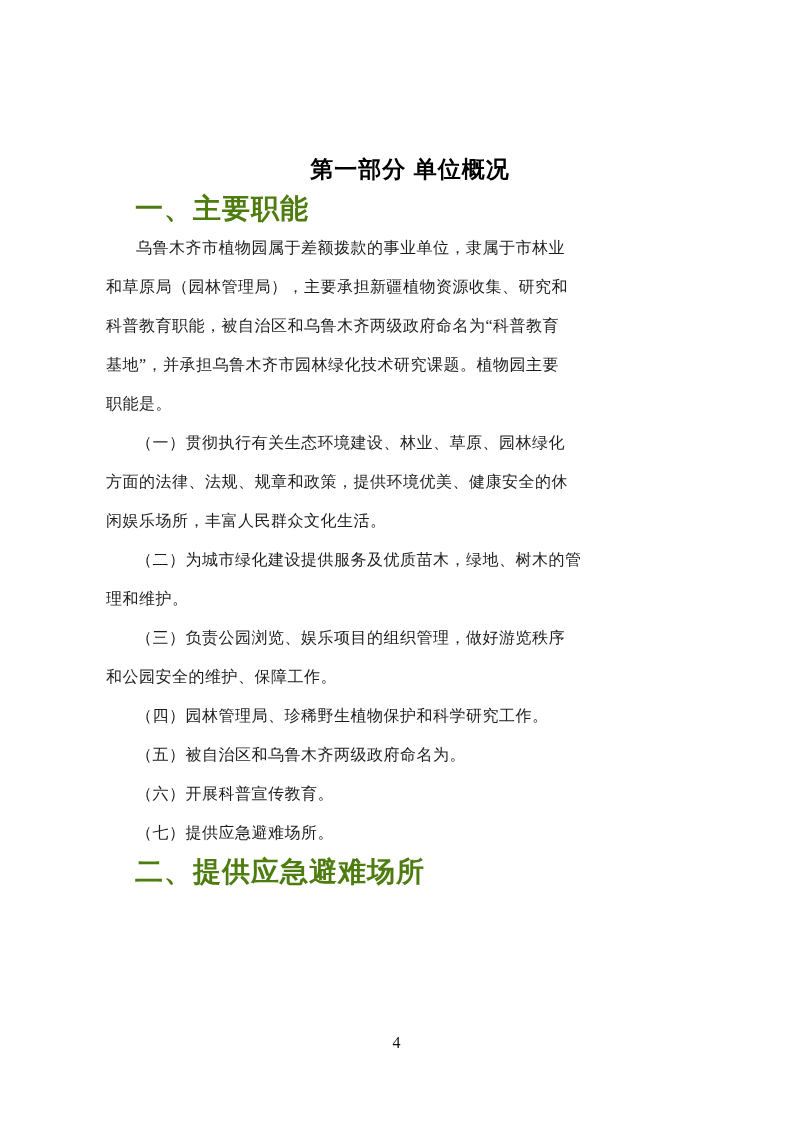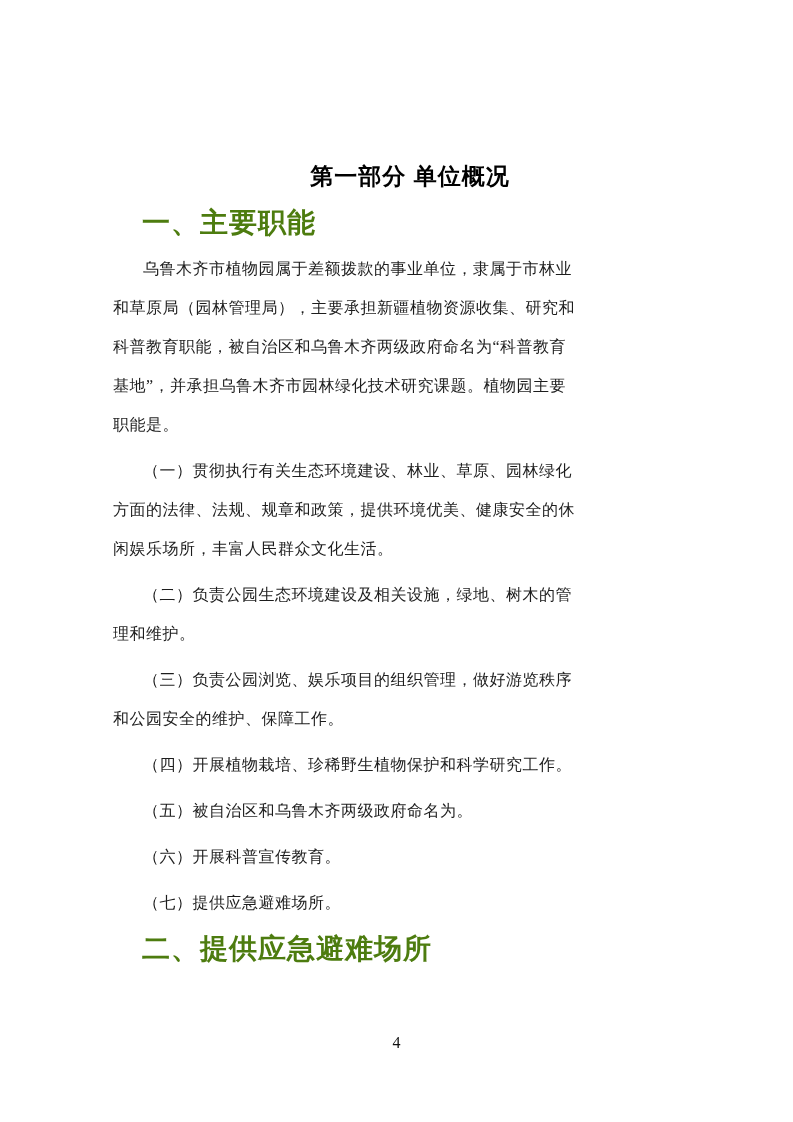--- a/index.html
+++ b/index.html
@@ -14,21 +14,21 @@
     overflow: hidden;
     font-family: "Liberation Serif", "DejaVu Serif", serif;
     color: #1d1d1d;
   }
   .sheet {
     position: absolute;
     left: 106px;
     top: 150px;
     width: 582px;
   }
-  h1, h2, p { margin: 7px; padding: 0; }
+  h1, h2, p { margin: 0; padding: 0; }
 
   .doc-title {
     font-family: "Liberation Sans", "DejaVu Sans", sans-serif;
     font-weight: 700;
     font-size: 23px;
     line-height: 39px;
     color: #000000;
     text-align: center;
     position: relative;
     left: 13px;
@@ -72,25 +72,25 @@
   <section>
     <h2 class="section-heading">一、主要职能</h2>
     <p class="para">乌鲁木齐市植物园属于差额拨款的事业单位，隶属于市林业
 和草原局（园林管理局），主要承担新疆植物资源收集、研究和
 科普教育职能，被自治区和乌鲁木齐两级政府命名为“科普教育
 基地”，并承担乌鲁木齐市园林绿化技术研究课题。植物园主要
 职能是。</p>
     <p class="para">（一）贯彻执行有关生态环境建设、林业、草原、园林绿化
 方面的法律、法规、规章和政策，提供环境优美、健康安全的休
 闲娱乐场所，丰富人民群众文化生活。</p>
-    <p class="para">（二）负责公园生态环境建设及相关设施，绿地、树木的管
+    <p class="para">（二）为城市绿化建设提供服务及优质苗木，绿地、树木的管
 理和维护。</p>
     <p class="para">（三）负责公园浏览、娱乐项目的组织管理，做好游览秩序
 和公园安全的维护、保障工作。</p>
-    <p class="para">（四）开展植物栽培、珍稀野生植物保护和科学研究工作。</p>
+    <p class="para">（四）园林管理局、珍稀野生植物保护和科学研究工作。</p>
     <p class="para">（五）被自治区和乌鲁木齐两级政府命名为。</p>
     <p class="para">（六）开展科普宣传教育。</p>
     <p class="para">（七）提供应急避难场所。</p>
   </section>
 
   <section>
     <h2 class="section-heading">二、提供应急避难场所</h2>
   </section>
 
 </main>

